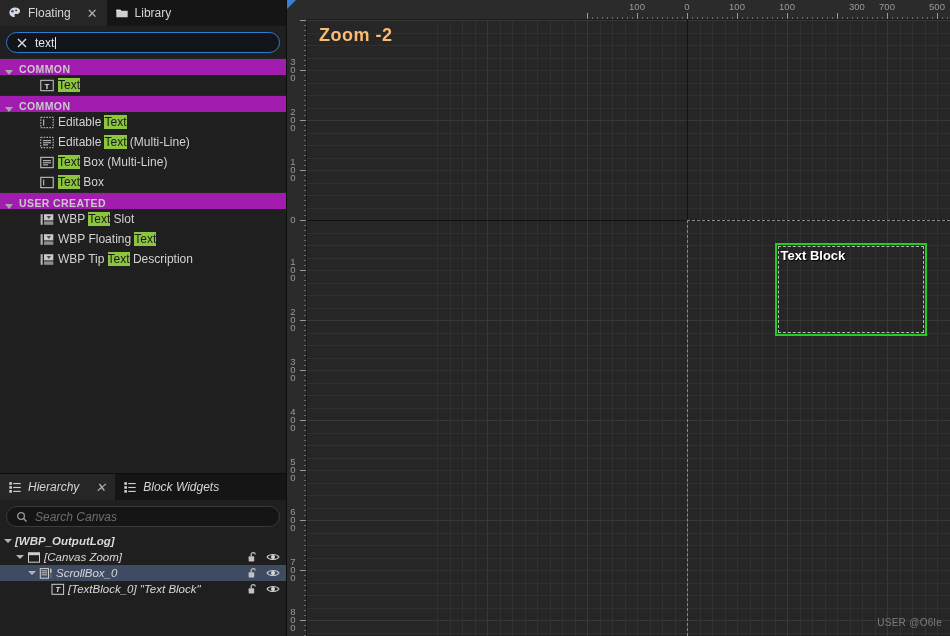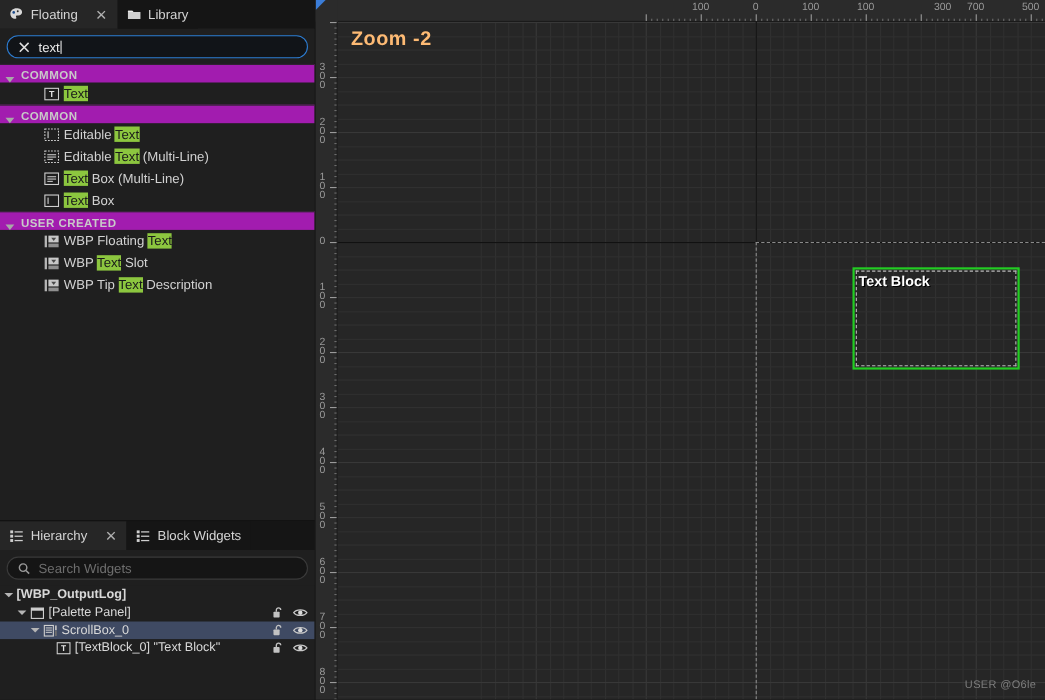--- a/index.html
+++ b/index.html
@@ -87,20 +87,21 @@
   }
   .item-label { font-size: 12px; color: #d2d2d2; white-space: nowrap; }
   .hl { background: #8cc63f; color: #1a1a1a; padding: 0 0px; }
   .ic { width: 14px; height: 13px; flex: 0 0 auto; display: block; }
 
   
   #hier-panel {
     flex: 0 0 auto; height: 163px;
     background: #1f1f1f; display: flex; flex-direction: column;
     border-top: 1px solid #0d0d0d;
+    font-style: italic;
   }
   #tree { flex: 1 1 auto; overflow: hidden; padding-top: 1px; }
   .tree-row {
     display: flex; align-items: center;
     height: 16px; position: relative; cursor: pointer;
   }
   .tree-row.selected { background: #3f4a63; }
   .tw-label { font-size: 11.5px; color: #d8d8d8; white-space: nowrap; }
   .tw-label.bold { font-weight: bold; }
   .tri-small {
@@ -268,30 +269,30 @@
           <div class="tri-down"></div>
           <span class="cat-label">USER CREATED</span>
         </div>
         <div class="item-row">
           <svg class="ic" viewBox="0 0 14 13">
             <rect x="0.6" y="1.2" width="2.1" height="10.6" fill="#b5b5b5"></rect>
             <rect x="4" y="1.2" width="9.3" height="6.2" fill="#c8c8c8"></rect>
             <rect x="4" y="8.4" width="9.3" height="3.4" fill="#8f8f8f"></rect>
             <path d="M6.6 3.1 L11.0 3.1 L8.8 6.0 Z" fill="#4a4a4a"></path>
           </svg>
-          <span class="item-label">WBP Floating <span class="hl">Text</span></span>
+          <span class="item-label">WBP <span class="hl">Text</span> Slot</span>
         </div>
         <div class="item-row">
           <svg class="ic" viewBox="0 0 14 13">
             <rect x="0.6" y="1.2" width="2.1" height="10.6" fill="#b5b5b5"></rect>
             <rect x="4" y="1.2" width="9.3" height="6.2" fill="#c8c8c8"></rect>
             <rect x="4" y="8.4" width="9.3" height="3.4" fill="#8f8f8f"></rect>
             <path d="M6.6 3.1 L11.0 3.1 L8.8 6.0 Z" fill="#4a4a4a"></path>
           </svg>
-          <span class="item-label">WBP <span class="hl">Text</span> Slot</span>
+          <span class="item-label">WBP Floating <span class="hl">Text</span></span>
         </div>
         <div class="item-row">
           <svg class="ic" viewBox="0 0 14 13">
             <rect x="0.6" y="1.2" width="2.1" height="10.6" fill="#b5b5b5"></rect>
             <rect x="4" y="1.2" width="9.3" height="6.2" fill="#c8c8c8"></rect>
             <rect x="4" y="8.4" width="9.3" height="3.4" fill="#8f8f8f"></rect>
             <path d="M6.6 3.1 L11.0 3.1 L8.8 6.0 Z" fill="#4a4a4a"></path>
           </svg>
           <span class="item-label">WBP Tip <span class="hl">Text</span> Description</span>
         </div>
@@ -323,36 +324,36 @@
           <span class="tablabel">Block Widgets</span>
         </div>
       </div>
 
       <div class="searchwrap">
         <div class="searchbox plain">
           <svg width="12" height="12" viewBox="0 0 12 12">
             <circle cx="5" cy="5" r="3.4" stroke="#9a9a9a" stroke-width="1.3" fill="none"></circle>
             <path d="M7.6 7.6 L10.5 10.5" stroke="#9a9a9a" stroke-width="1.4"></path>
           </svg>
-          <span class="search-text placeholder">Search Widgets</span>
+          <span class="search-text placeholder">Search Canvas</span>
         </div>
       </div>
 
       <div id="tree">
           <div class="tree-row" style="padding-left: 4px;">
             <div class="tri-small"></div>
             <span class="tw-label bold">[WBP_OutputLog]</span>
           </div>
           <div class="tree-row" style="padding-left: 16px;">
             <div class="tri-small"></div>
             <svg class="ic" viewBox="0 0 14 13" width="13" height="12" style="margin-right:3px;flex:0 0 auto">
               <rect x="1.5" y="1.8" width="11" height="9.4" fill="none" stroke="#cfcfcf" stroke-width="1"></rect>
               <rect x="1.5" y="1.8" width="11" height="2.4" fill="#cfcfcf"></rect>
             </svg>
-            <span class="tw-label">[Palette Panel]</span>
+            <span class="tw-label">[Canvas Zoom]</span>
             <div class="row-icons">
               <svg width="12" height="12" viewBox="0 0 12 12">
                 <path d="M4.2 5.2 V3.6 a2 2 0 0 1 4 0" fill="none" stroke="#c2c2c2" stroke-width="1.2"></path>
                 <rect x="1.6" y="5.2" width="5.6" height="5.2" rx="0.7" fill="#c2c2c2"></rect>
               </svg>
               <svg width="14" height="12" viewBox="0 0 14 12">
                 <path d="M1 6 C3.2 2.6 10.8 2.6 13 6 C10.8 9.4 3.2 9.4 1 6 Z" fill="none" stroke="#c8c8c8" stroke-width="1.1"></path>
                 <circle cx="7" cy="6" r="2" fill="#dadada"></circle>
               </svg>
             </div>

